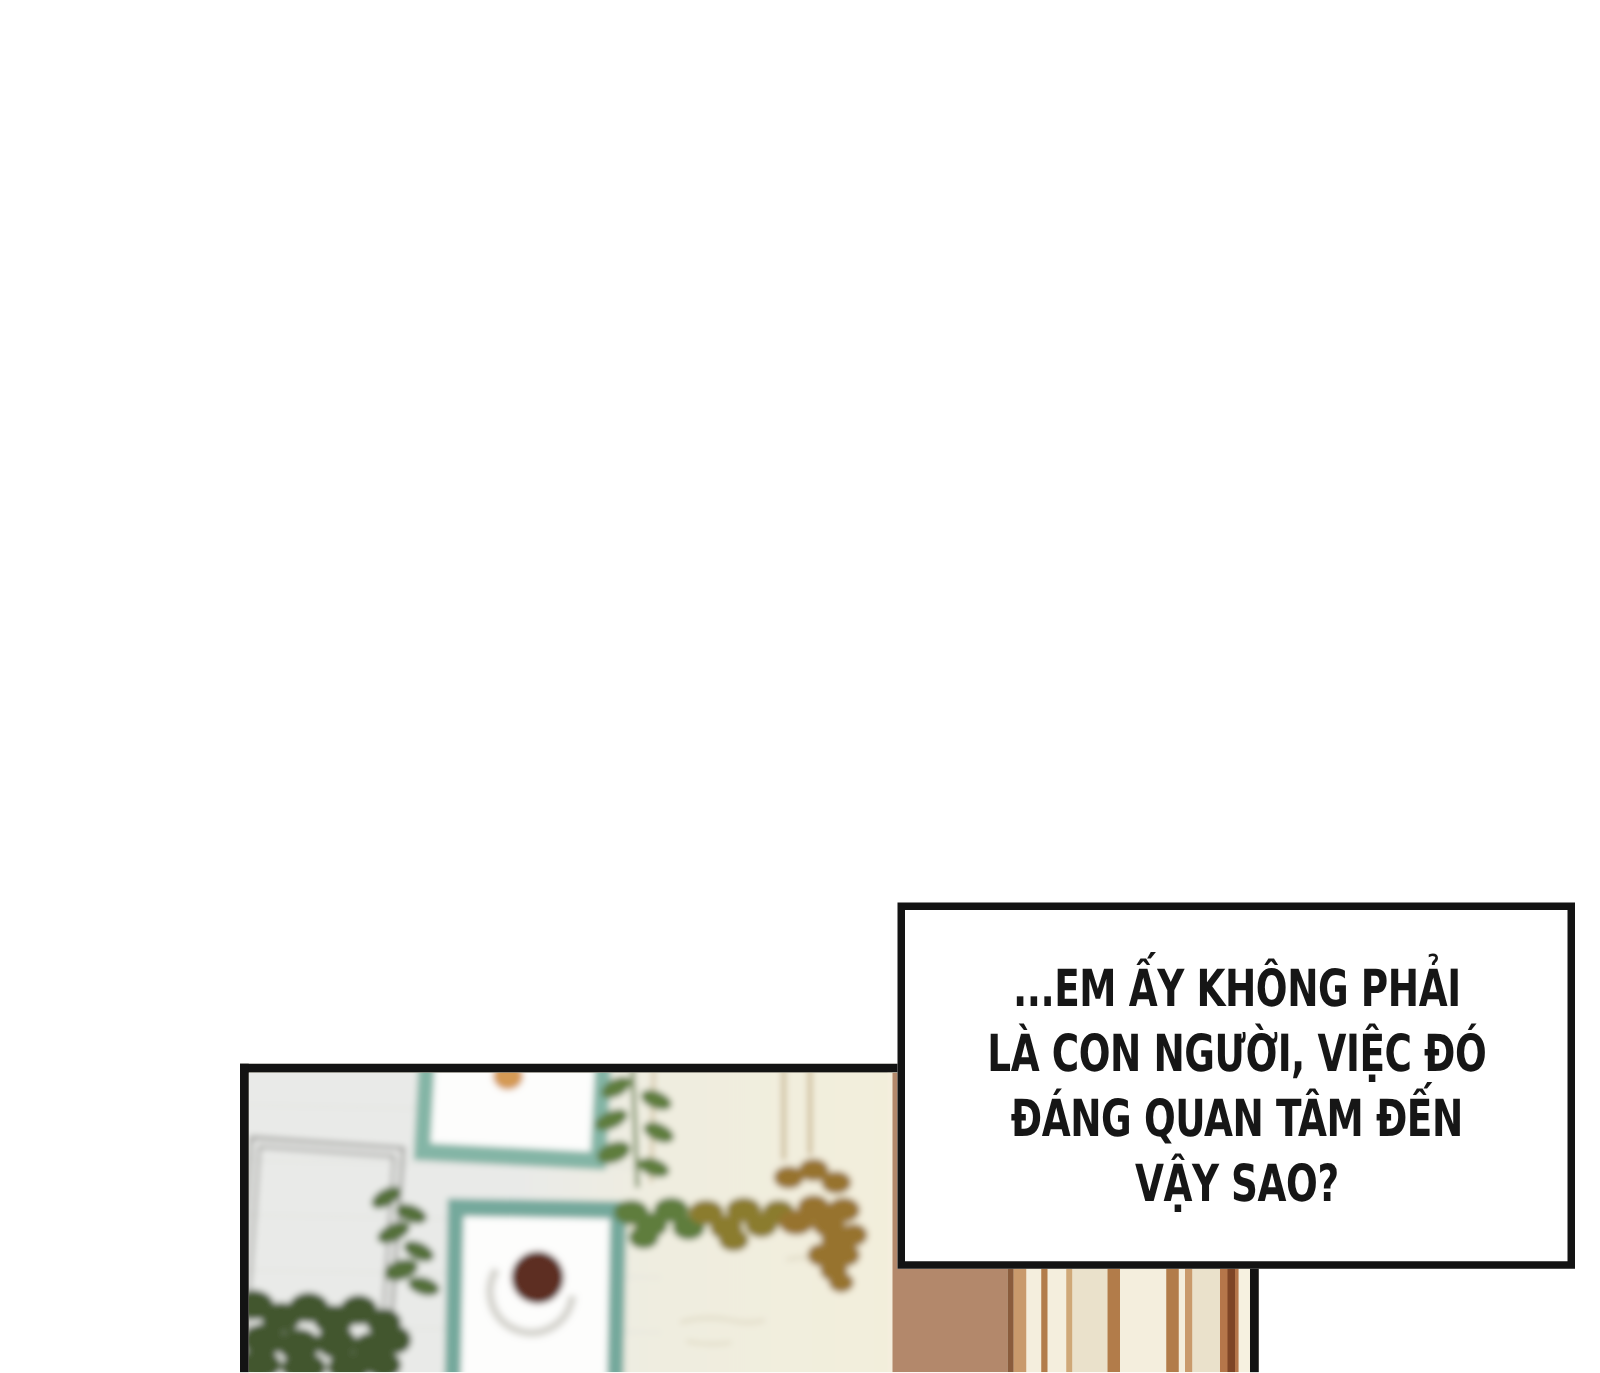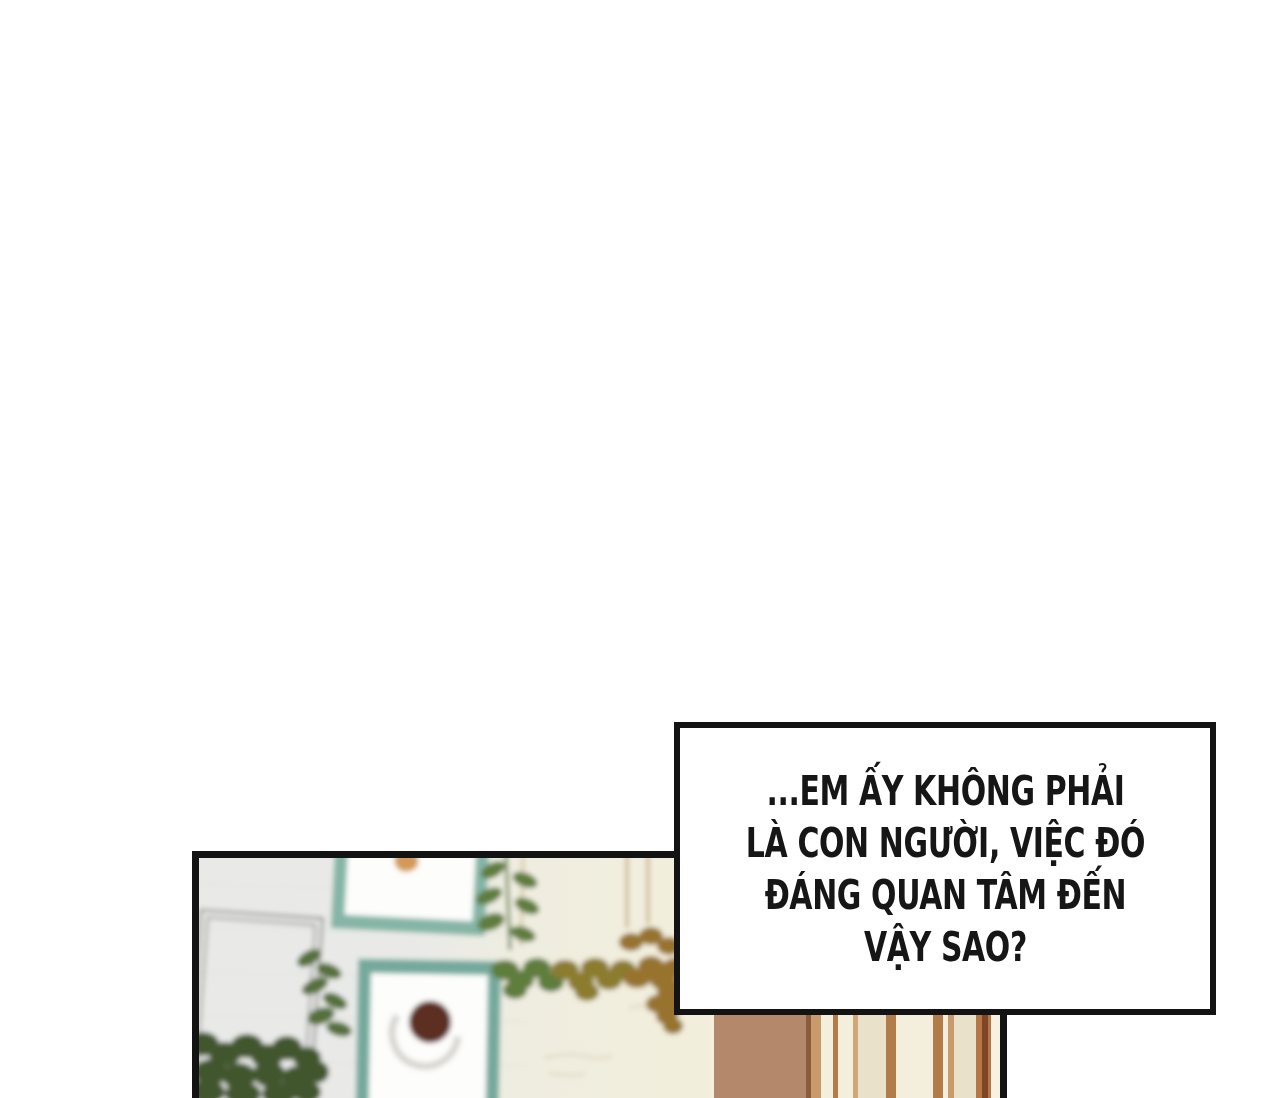--- a/index.html
+++ b/index.html
@@ -18,21 +18,21 @@
     border:7px solid var(--panel-border,#131313);
     border-bottom:none;
     background:#f3eedb;
     z-index:1;
     overflow:hidden;
   }
   .artwork svg{display:block;}
   
   .bubble{
     position:absolute;
-    left:674px;top:722px;
+    left:718px;top:722px;
     width:530px;height:281px;
     background:var(--bubble-bg,#ffffff);
     border:6px solid var(--bubble-border,#131313);
     z-index:2;
     display:flex;align-items:center;justify-content:center;
   }
   .speech-text{
     color:var(--bubble-text,#161616);
     font-weight:700;
     font-size:41px;

